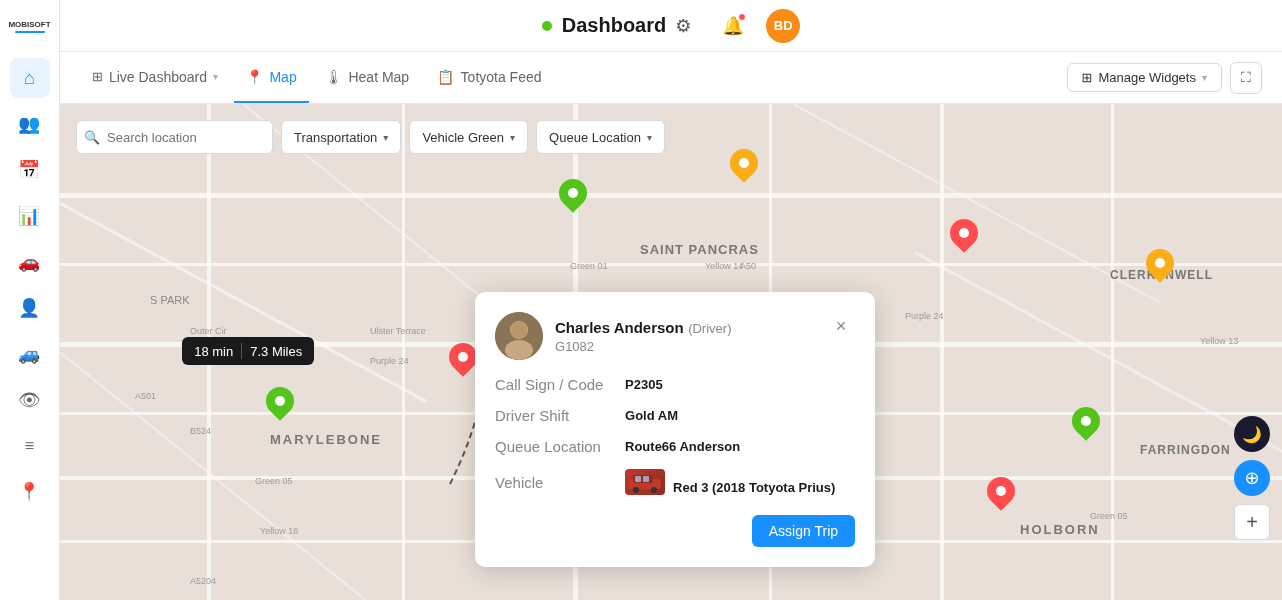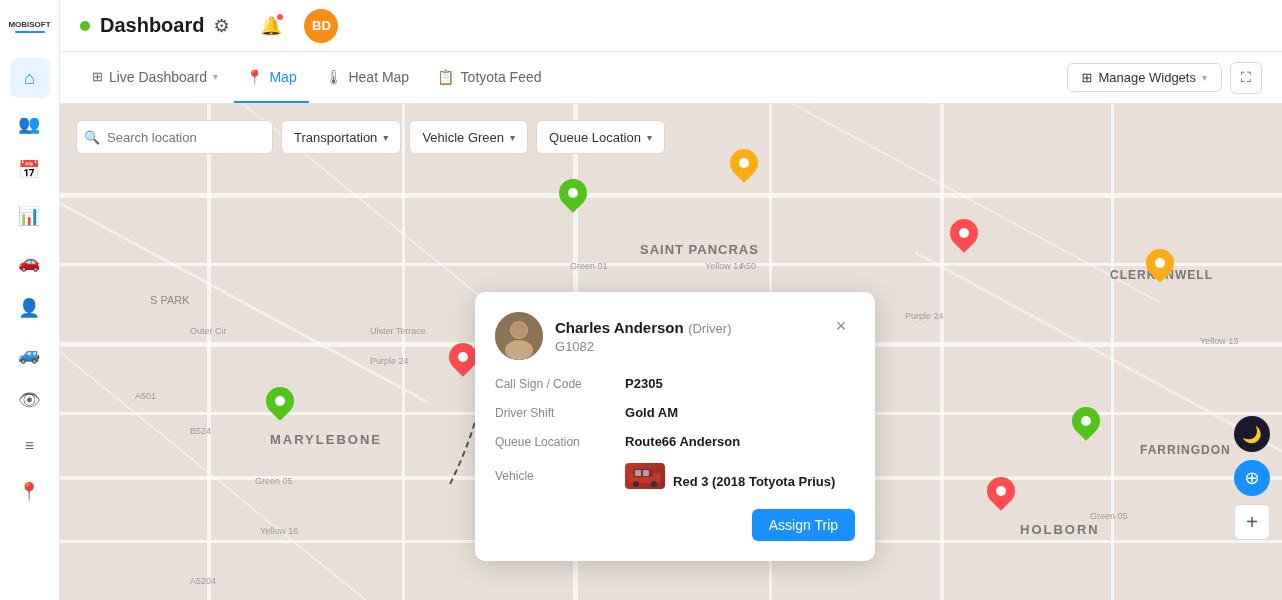--- a/index.html
+++ b/index.html
@@ -13,21 +13,21 @@
     .logo-text { font-size: 8px; font-weight: 700; color: #333; line-height: 1; text-align: center; }
     .sidebar-nav { display: flex; flex-direction: column; align-items: center; gap: 6px; flex: 1; }
     .sidebar-item { width: 40px; height: 40px; display: flex; align-items: center; justify-content: center; border-radius: 8px; cursor: pointer; color: #666; }
     .sidebar-item.active { background: #e8f4ff; color: #1890ff; }
     .sidebar-icon { font-size: 18px; }
 
     
     .main-content { flex: 1; display: flex; flex-direction: column; overflow: hidden; }
 
     
-    .header { background: #fff; padding: 0 20px; height: 52px; display: flex; align-items: center; justify-content: flex-start; border-bottom: 1px solid #e8e8e8; }
+    .header { background: #fff; padding: 0 20px; height: 52px; display: flex; align-items: center; justify-content: center; border-bottom: 1px solid #e8e8e8; }
     .header-left { display: flex; align-items: center; gap: 10px; }
     .header-dot { width: 10px; height: 10px; background: #52c41a; border-radius: 50%; }
     .header-title { font-size: 20px; font-weight: 600; color: #1a1a1a; }
     .header-right { display: flex; align-items: center; gap: 16px; }
     .header-icon { width: 34px; height: 34px; display: flex; align-items: center; justify-content: center; cursor: pointer; color: #555; font-size: 18px; border-radius: 50%; }
     .notif-icon { position: relative; }
     .notif-badge { position: absolute; top: 4px; right: 4px; width: 8px; height: 8px; background: #ff4d4f; border-radius: 50%; border: 1px solid #fff; }
     .avatar { width: 34px; height: 34px; background: #fa8c16; border-radius: 50%; display: flex; align-items: center; justify-content: center; color: #fff; font-weight: 600; font-size: 13px; cursor: pointer; }
 
     
@@ -63,21 +63,21 @@
     
     .popup-card { position: absolute; background: #fff; border-radius: 10px; box-shadow: 0 4px 24px rgba(0,0,0,0.18); width: 400px; z-index: 200; padding: 20px; }
     .popup-header { display: flex; align-items: flex-start; justify-content: space-between; margin-bottom: 16px; }
     .popup-driver-info { display: flex; align-items: center; gap: 12px; }
     .driver-avatar { width: 48px; height: 48px; border-radius: 50%; background: #8b7355; overflow: hidden; display: flex; align-items: center; justify-content: center; font-size: 22px; }
     .driver-name-block { display: flex; flex-direction: column; }
     .driver-id { font-size: 13px; color: #888; margin-top: 2px; }
     .popup-close { width: 28px; height: 28px; display: flex; align-items: center; justify-content: center; cursor: pointer; color: #888; font-size: 18px; border-radius: 50%; }
     .popup-rows { display: flex; flex-direction: column; gap: 14px; }
     .popup-row { display: flex; align-items: center; }
-    .popup-label { width: 130px; font-size: 12px; color: #888; flex-shrink: 0; }
+    .popup-label { width: 130px; font-size: 15px; color: #888; flex-shrink: 0; }
     .popup-value { font-size: 13px; font-weight: 600; color: #1a1a1a; }
     .vehicle-value { display: flex; align-items: flex-end; gap: 8px; }
     .vehicle-img { width: 40px; height: 26px; background: linear-gradient(135deg, #c0392b 0%, #922b21 100%); border-radius: 4px; display: flex; align-items: center; justify-content: center; font-size: 16px; }
     .popup-footer { margin-top: 20px; display: flex; justify-content: flex-end; }
     .assign-btn { background: #1890ff; color: #fff; border: none; border-radius: 6px; padding: 8px 17px; font-size: 14px; font-weight: 500; cursor: pointer; }
 
     
     .map-right-controls { position: absolute; right: 12px; bottom: 60px; display: flex; flex-direction: column; gap: 8px; z-index: 100; }
     .map-ctrl-btn { width: 36px; height: 36px; background: #1a1a2e; border-radius: 50%; display: flex; align-items: center; justify-content: center; cursor: pointer; color: #fff; font-size: 16px; }
     .map-ctrl-btn.blue { background: #1890ff; }
@@ -294,20 +294,25 @@
         </div>
 
         <div class="map-marker" style="top:55%;left:33%;">
           <div style="width:28px;height:34px;position:relative;">
             <div style="width:28px;height:28px;background:#ff4d4f;border-radius:50% 50% 50% 0;transform:rotate(-45deg);display:flex;align-items:center;justify-content:center;">
               <div style="width:10px;height:10px;background:#fff;border-radius:50%;transform:rotate(45deg);"></div>
             </div>
           </div>
         </div>
 
+        <div class="distance-badge" style="top:47%;left:10%;">
+          <span>18 min</span>
+          <div class="distance-divider"></div>
+          <span>7.3 Miles</span>
+        </div>
       </div>
 
       <div class="map-toolbar">
         <div class="search-input-wrap">
           <span class="search-icon-inner">🔍</span>
           <input type="text" placeholder="Search location" style="">
         </div>
         <button class="filter-btn">
           <span>Transportation</span>
           <span class="chevron">▾</span>

